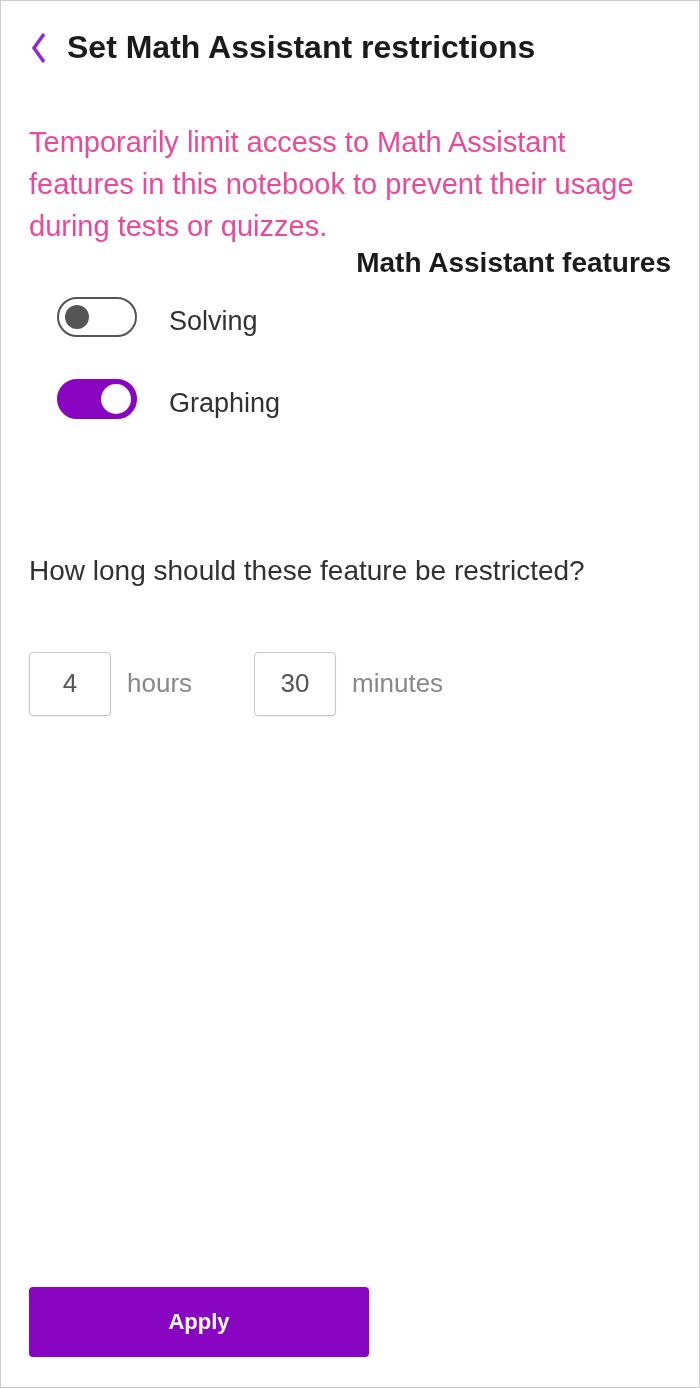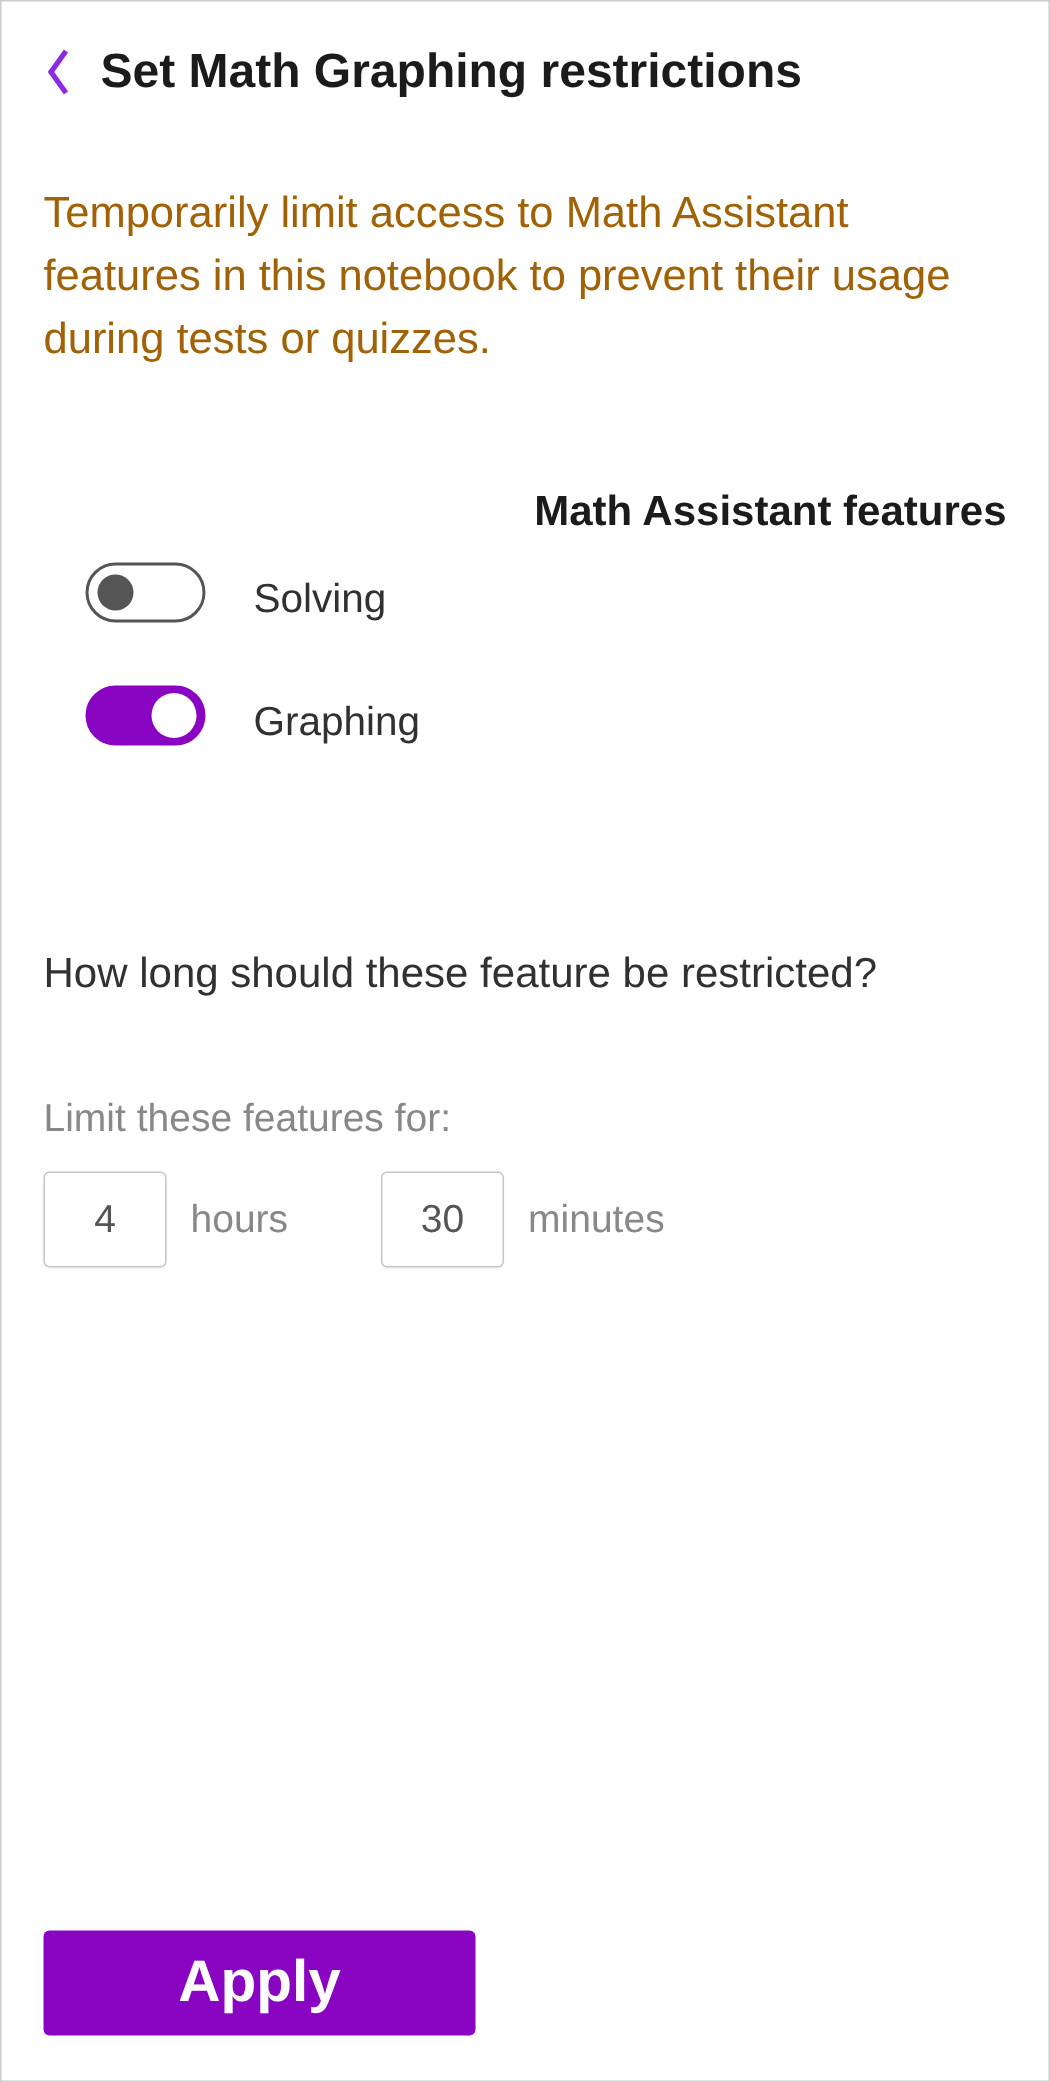--- a/index.html
+++ b/index.html
@@ -43,23 +43,22 @@
       stroke-width: 3.5;
       fill: none;
     }
     .title {
       font-size: 32px;
       font-weight: 700;
       color: #1b1b1b;
     }
     .description {
       font-size: 29px;
-      color: #a16207;
+      color: #ec4899;
       line-height: 1.45;
-      margin-bottom: 78px;
     }
     .section-heading {
       font-size: 28px;
       font-weight: 700;
       color: #1b1b1b;
       margin-bottom: 18px;
       text-align: right;
     }
     .section-subtext {
       font-size: 26px;
@@ -148,39 +147,39 @@
     .unit-gap {
       width: 30px;
     }
     .apply-button {
       margin-top: auto;
       background: #8a05c2;
       color: #fff;
       border: none;
       border-radius: 4px;
       height: 70px;
-      width: 288px;
-      font-size: 39px;
+      width: 340px;
+      font-size: 22px;
       font-weight: 600;
       cursor: pointer;
       margin-bottom: 10px;
     }
   </style>
 </head>
 <body>
 
 <div class="container">
 
   <div class="header">
     <div class="back-chevron">
       <svg viewBox="0 0 20 36" width="20" height="36">
         <polyline points="15,4 5,18 15,32"></polyline>
       </svg>
     </div>
-    <h1 class="title">Set Math Graphing restrictions</h1>
+    <h1 class="title">Set Math Assistant restrictions</h1>
   </div>
 
   <p class="description">Temporarily limit access to Math Assistant features in this notebook to prevent their usage during tests or quizzes.</p>
 
   <h2 class="section-heading">Math Assistant features</h2>
 
   <div class="toggle-list">
 
     <div class="toggle-row">
       <div class="toggle off">
@@ -194,21 +193,20 @@
       <div class="toggle on">
         <div class="knob"></div>
       </div>
       <span class="toggle-label">Graphing</span>
     </div>
 
 
   </div>
 
   <p class="duration-question">How long should these feature be restricted?</p>
-  <p class="duration-subtext">Limit these features for:</p>
 
   <div class="duration-inputs">
     <input type="text" class="time-input" value="4" style="">
     <span class="time-unit">hours</span>
     <span class="unit-gap"></span>
     <input type="text" class="time-input" value="30" style="">
     <span class="time-unit">minutes</span>
   </div>
 
   <button class="apply-button">Apply</button>

